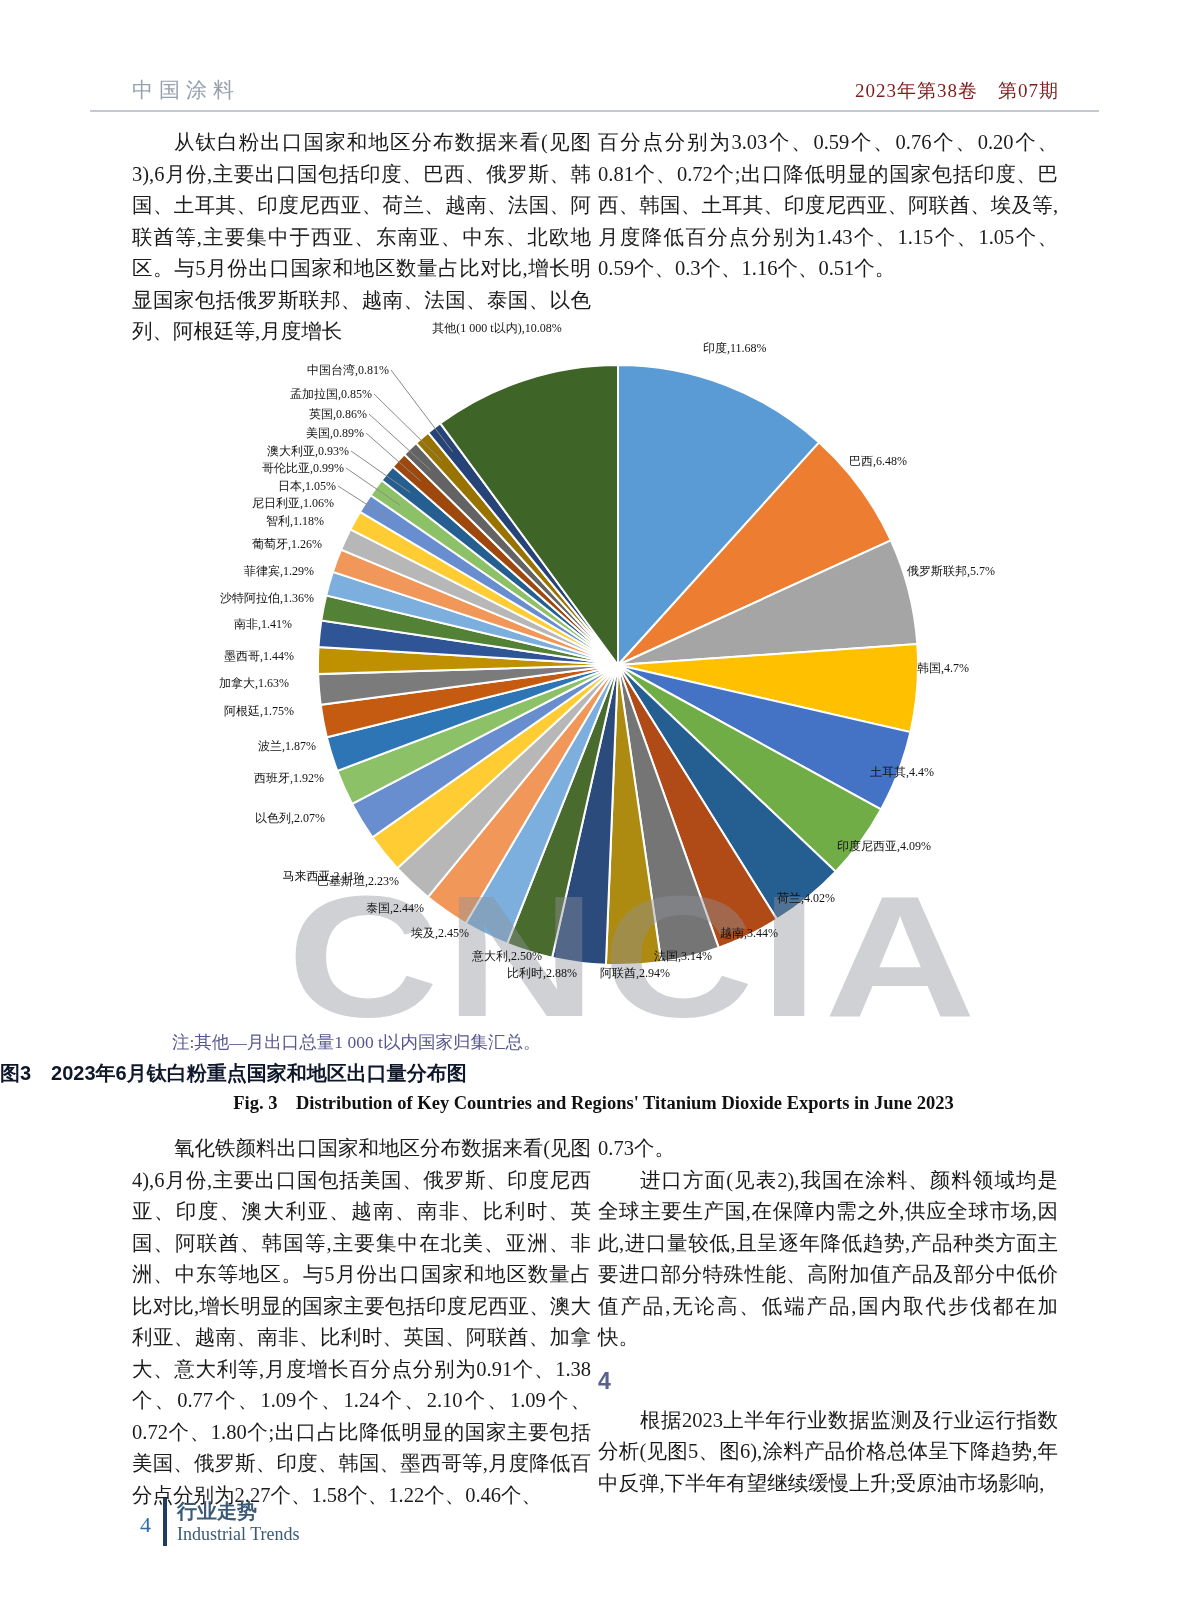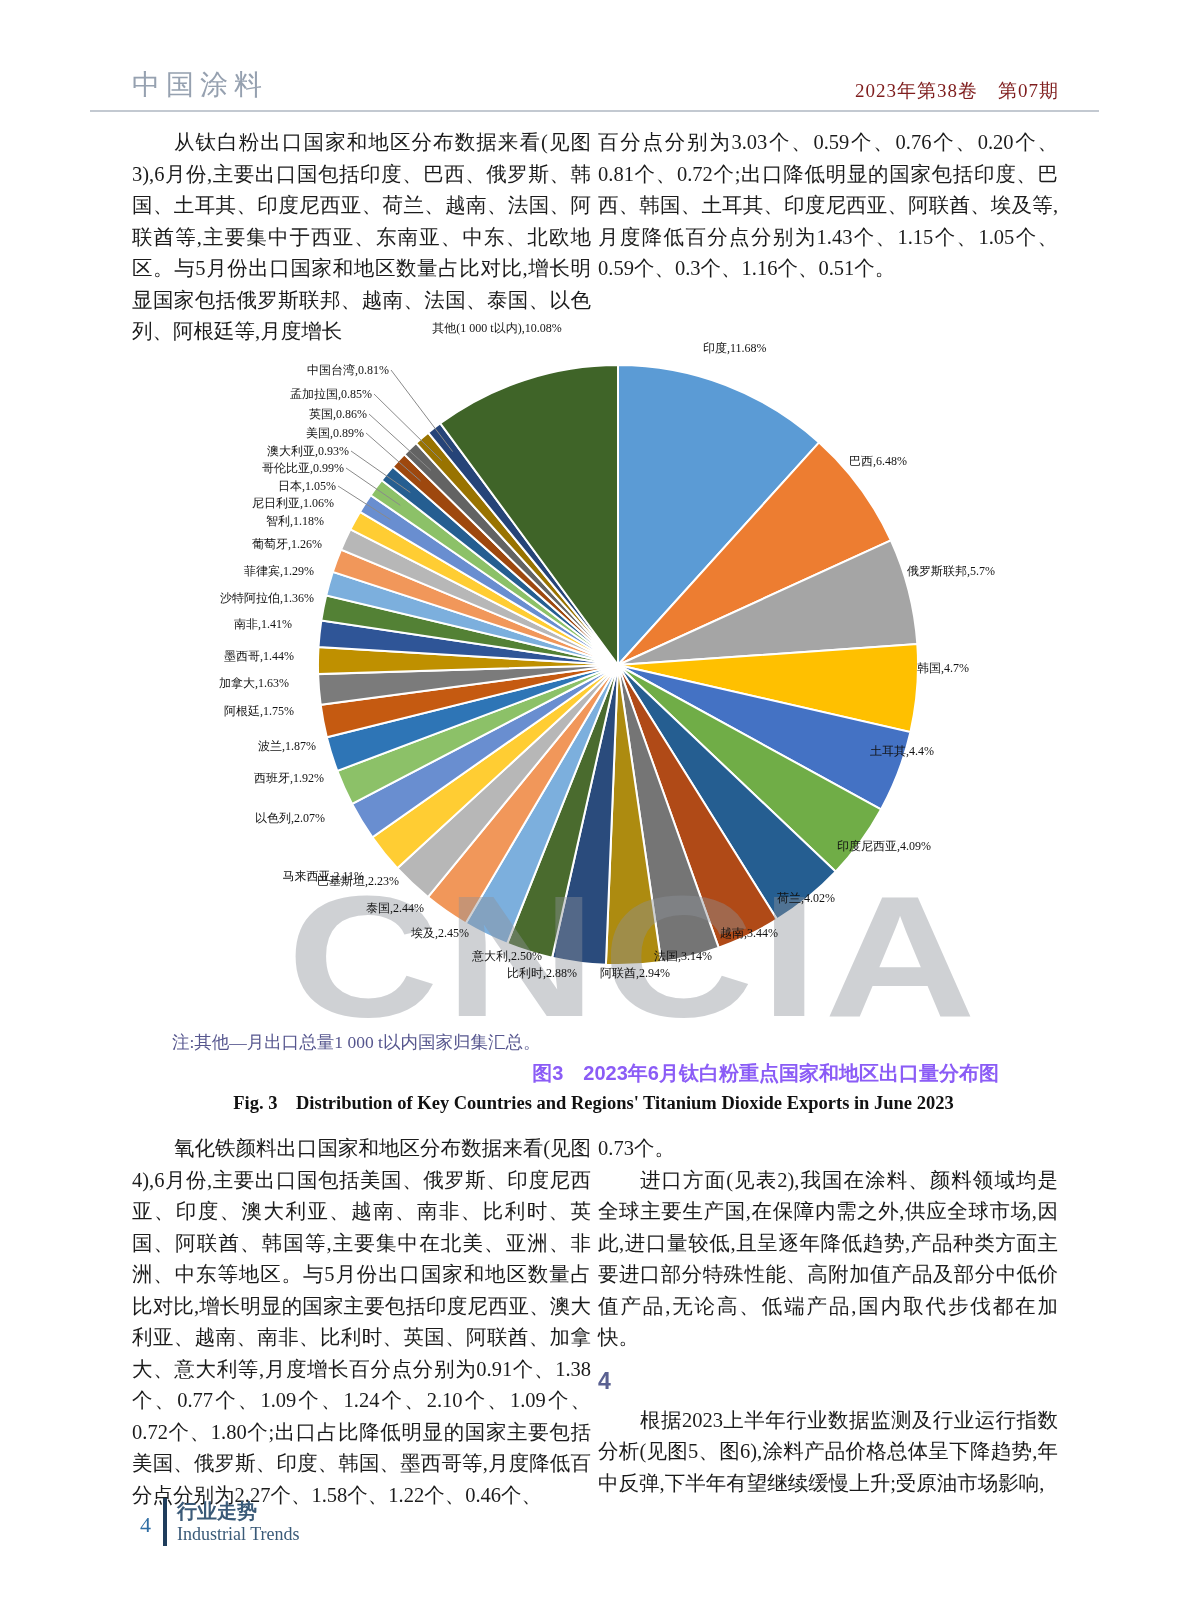--- a/index.html
+++ b/index.html
@@ -1,43 +1,43 @@
 <!DOCTYPE html>
 <html><head>
 <meta charset="utf-8">
 <style>
   html,body{margin:0;padding:0;background:#e8e8e8;}
   .page{position:relative;width:1187px;height:1600px;background:#ffffff;margin:0 auto;
         font-family:"Liberation Serif",serif;overflow:hidden;}
   
   .hdr{position:absolute;left:90px;right:88px;top:78px;height:32px;
        border-bottom:2px solid #c3c9d1;}
-  .hdr-left{position:absolute;left:42px;bottom:6px;font-size:28px;letter-spacing:6px;color:#96a1b0;}
+  .hdr-left{position:absolute;left:42px;bottom:6px;font-size:21px;letter-spacing:6px;color:#96a1b0;}
   .hdr-right{position:absolute;right:40px;bottom:6px;font-size:19px;color:#7f1d1d;letter-spacing:1px;}
   
   .p{font-size:20.5px;line-height:31.5px;text-align:justify;color:#1b1b1b;}
   .indent{text-indent:2.05em;}
   .colLT{position:absolute;left:132px;top:127px;width:459px;}
   .colRT{position:absolute;left:598px;top:127px;width:460px;}
   .colLB{position:absolute;left:132px;top:1133px;width:459px;}
   .colRB{position:absolute;left:598px;top:1133px;width:460px;}
   
   .chart{position:absolute;left:137px;top:318px;width:923px;height:687px;}
   .chart svg{position:absolute;left:0;top:0;z-index:1;}
   .plabel{position:absolute;font-size:12px;line-height:20px;white-space:nowrap;color:#121212;z-index:4;}
   .plabel.r{transform:translateX(-100%);}
   .plabel.c{white-space:normal;width:200px;margin-left:-100px;text-align:center;}
   .wm{position:absolute;left:150px;top:540px;width:900px;z-index:3;
       font-family:"Liberation Sans",sans-serif;font-weight:700;font-size:210px;
       letter-spacing:6px;color:rgba(140,146,152,0.42);transform:scaleY(0.82);
       transform-origin:top left;pointer-events:none;}
   
   .note{position:absolute;left:172px;top:1030px;font-size:17.5px;color:#56568e;}
-  .capcn{position:absolute;left:0;width:999px;top:1060px;text-align:right;
-         font-family:"Liberation Sans",sans-serif;font-weight:700;font-size:20px;color:#8b5cf6;}
+  .capcn{position:absolute;left:0;width:999px;top:1060px;text-align:left;
+         font-family:"Liberation Sans",sans-serif;font-weight:700;font-size:20px;color:#0f172a;}
   .capen{position:absolute;left:0;width:1187px;top:1090px;text-align:center;
          font-weight:700;font-size:18.5px;color:#111;}
   
   .sect{display:flex;gap:20px;align-items:baseline;margin:14px 0 10px 0;
         font-family:"Liberation Sans",sans-serif;font-weight:700;font-size:23px;color:#5a6191;}
   
   .foot{position:absolute;left:140px;top:1498px;display:flex;align-items:flex-start;}
   .foot-page{font-size:22px;color:#2e6da4;margin:14px 12px 0 0;}
   .foot-bar{width:4px;height:48px;background:#1f3d5c;margin-right:10px;}
   .foot-cn{font-family:"Liberation Sans",sans-serif;font-weight:700;font-size:20px;color:#3a5a78;line-height:26px;}
@@ -176,21 +176,21 @@
         <line x1="229" y1="115" x2="283.5" y2="162.9" stroke="#8a8a8a" stroke-width="1"></line>
         <line x1="232" y1="96" x2="293.9" y2="152.3" stroke="#8a8a8a" stroke-width="1"></line>
         <line x1="237" y1="76" x2="304.7" y2="142.5" stroke="#8a8a8a" stroke-width="1"></line>
         <line x1="254" y1="52" x2="315.6" y2="133.6" stroke="#8a8a8a" stroke-width="1"></line>
       </svg>
     <div id="pie-labels">
         <div class="plabel l" style="left: 566px; top: 20px;">印度,11.68%</div>
         <div class="plabel l" style="left: 712px; top: 133px;">巴西,6.48%</div>
         <div class="plabel l" style="left: 770px; top: 243px;">俄罗斯联邦,5.7%</div>
         <div class="plabel l" style="left: 780px; top: 340px;">韩国,4.7%</div>
-        <div class="plabel l" style="left: 733px; top: 423px;">土耳其,4.4%</div>
+        <div class="plabel l" style="left: 733px; top: 444px;">土耳其,4.4%</div>
         <div class="plabel l" style="left: 700px; top: 518px;">印度尼西亚,4.09%</div>
         <div class="plabel l" style="left: 640px; top: 570px;">荷兰,4.02%</div>
         <div class="plabel l" style="left: 583px; top: 605px;">越南,3.44%</div>
         <div class="plabel l" style="left: 517px; top: 628px;">法国,3.14%</div>
         <div class="plabel l" style="left: 463px; top: 645px;">阿联酋,2.94%</div>
         <div class="plabel r" style="left: 440px; top: 645px;">比利时,2.88%</div>
         <div class="plabel r" style="left: 405px; top: 628px;">意大利,2.50%</div>
         <div class="plabel r" style="left: 332px; top: 605px;">埃及,2.45%</div>
         <div class="plabel r" style="left: 287px; top: 580px;">泰国,2.44%</div>
         <div class="plabel r" style="left: 262px; top: 553px;">巴基斯坦,2.23%</div>

